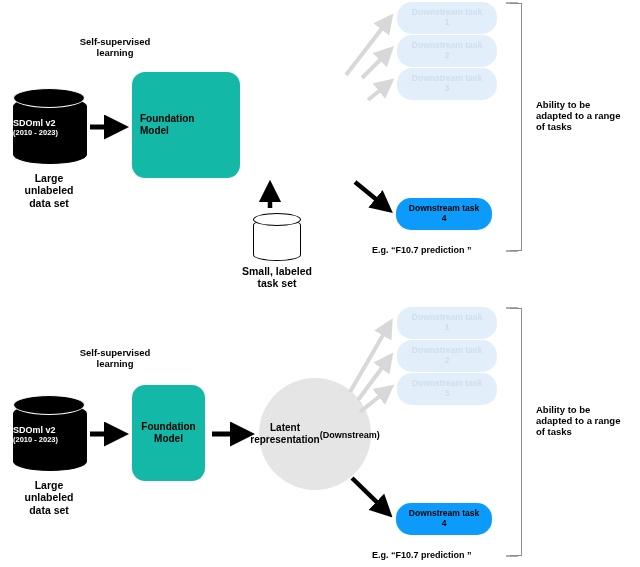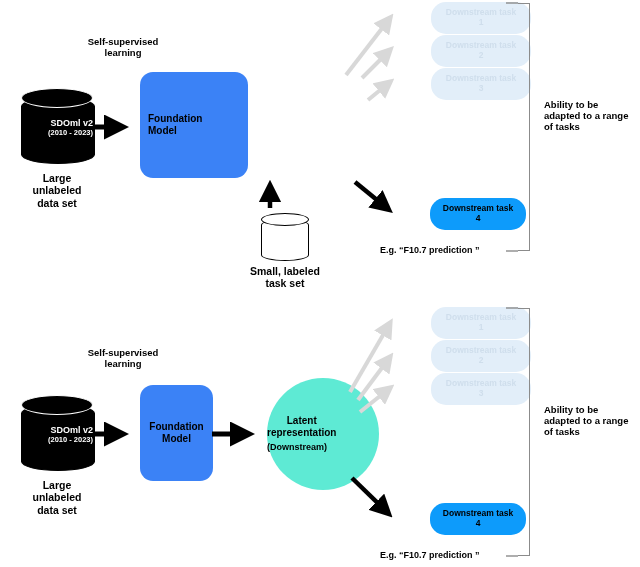--- a/index.html
+++ b/index.html
@@ -9,21 +9,21 @@
   }
   body {
     width: 640px;
     height: 567px;
     position: relative;
     font-family: "Liberation Sans", sans-serif;
     overflow: hidden;
   }
   .panel {
     position: absolute;
-    left: 12px;
+    left: 4px;
     width: 524px;
   }
   #panel-top { top: 0; height: 290px; }
   #panel-bottom { top: 290px; height: 277px; }
 
   
   .label {
     position: absolute;
     font-weight: bold;
     color: #000;
@@ -63,21 +63,21 @@
     position: absolute;
     left: 0;
     background: #ffffff;
     border: 1.6px solid #000;
     border-radius: 50%;
     box-sizing: border-box;
   }
   .cyl-text {
     position: absolute;
     width: 100%;
-    text-align: right;
+    text-align: left;
     color: #ffffff;
     font-weight: bold;
     z-index: 5;
   }
   .cyl-text .sub {
     display: block;
     font-weight: bold;
   }
 
   
@@ -85,51 +85,50 @@
     position: absolute;
     display: flex;
     align-items: center;
     justify-content: center;
     text-align: center;
     font-weight: bold;
     line-height: 1.2;
     box-sizing: border-box;
     white-space: pre-line;
   }
-  .box-blue   { background: #3b82f6; color: #000000; border-radius: 13px; }
+  .box-blue   { background: #14b8a6; color: #000000; border-radius: 13px; }
   .box-purple { background: #a60ffa; color: #ffffff; border-radius: 13px; }
 
   .circle {
     position: absolute;
-    background: #5eead4;
+    background: #e5e5e5;
     border-radius: 50%;
     display: flex;
-    flex-direction: column;
-    align-items: flex-start;
+    flex-direction: row;
+    align-items: center;
     justify-content: center;
     text-align: center;
     color: #000;
     font-weight: bold;
     line-height: 1.2;
   }
   .circle .emb { margin-top: 3px; }
 
   
   .chip {
     position: absolute;
     display: flex;
     align-items: center;
     justify-content: center;
     text-align: center;
     font-weight: bold;
     border-radius: 15px;
     line-height: 1.15;
     box-sizing: border-box;
     white-space: pre-line;
-    margin-left: 26px;
   }
   .chip-faded  { background: #e2eef9; color: #cfdeec; }
   .chip-active { background: #0d9bfb; color: #000000; }
 
   
   .bracket {
     position: absolute;
     border: 1.4px solid #8b8b8b;
     border-left: none;
     box-sizing: border-box;

